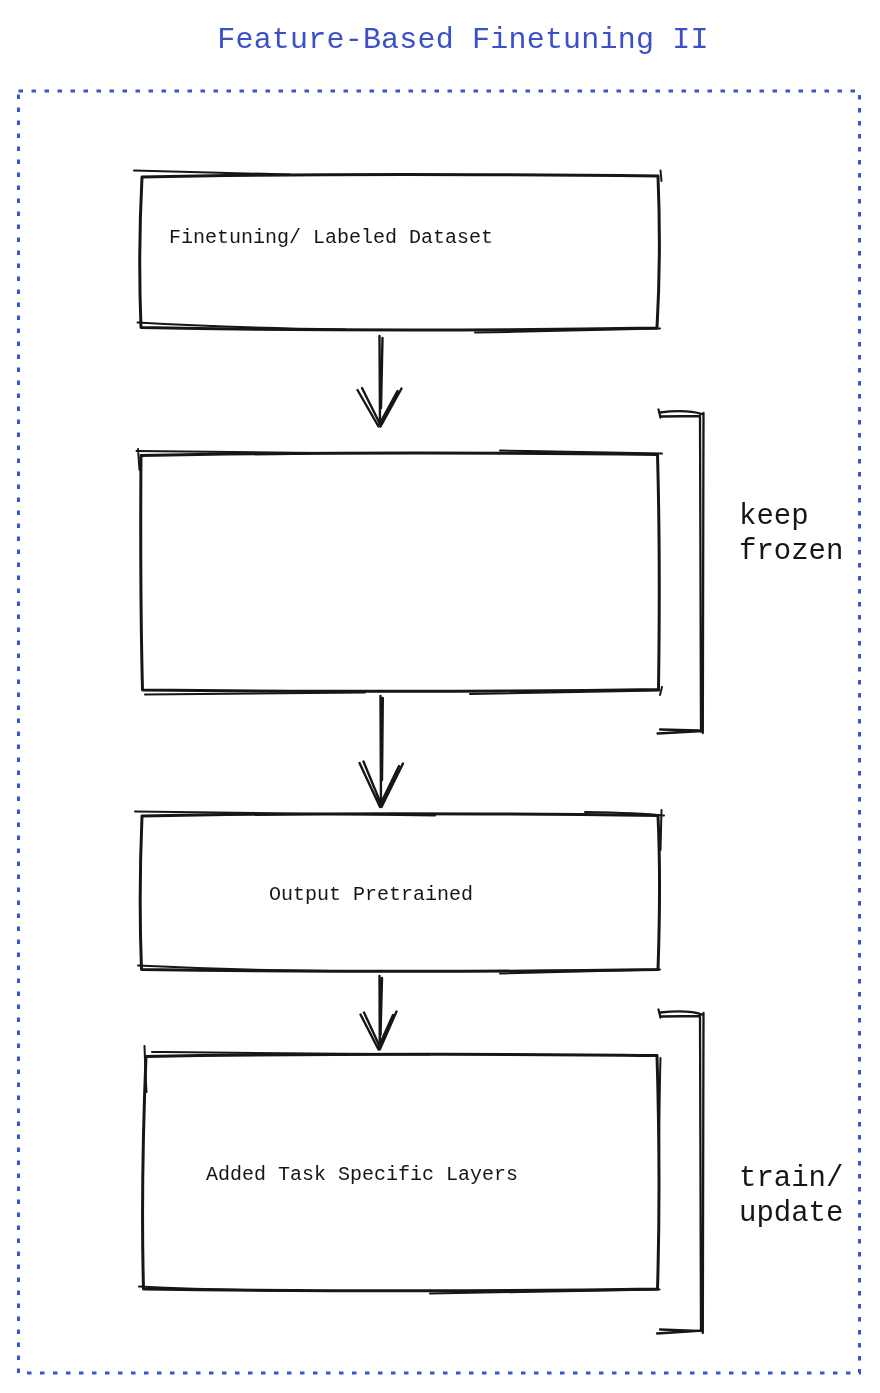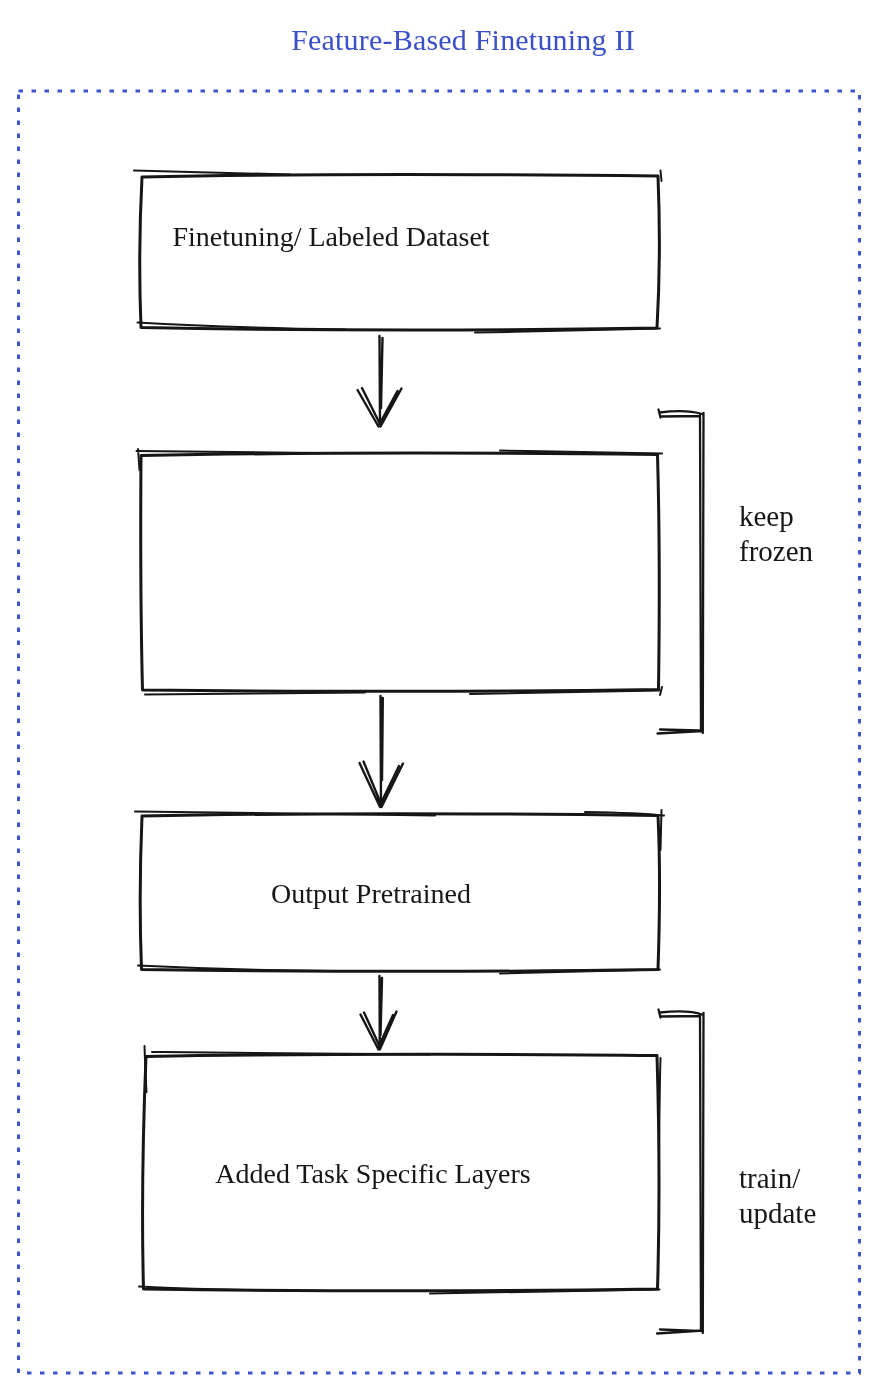--- a/index.html
+++ b/index.html
@@ -6,48 +6,48 @@
     margin: 0;
     padding: 0;
     background: #ffffff;
   }
   .canvas {
     position: relative;
     width: 880px;
     height: 1393px;
     background: #ffffff;
     overflow: hidden;
-    font-family: Liberation Serif, serif;
+    font-family: Liberation Mono, monospace;
   }
   .title {
     position: absolute;
     left: 463px;
     top: 40px;
     transform: translate(-50%, -50%);
     font-size: 30px;
     letter-spacing: 0.2px;
     color: var(--title_blue, #3a4fc8);
     white-space: nowrap;
   }
   .shapes {
     position: absolute;
     left: 0;
     top: 0;
   }
   .box-label {
     position: absolute;
     transform: translate(-50%, -50%);
-    font-size: 28px;
+    font-size: 20px;
     color: var(--ink, #161616);
     white-space: nowrap;
   }
   .label-dataset    { left: 331px; top: 237px; }
   .label-pretrained { left: 357px; top: 576px; }
   .label-embeddings { left: 371px; top: 894px; }
-  .label-tasklayers { left: 373px; top: 1174px; }
+  .label-tasklayers { left: 362px; top: 1174px; }
   .ann-label {
     position: absolute;
     width: 132px;
     font-size: 29px;
     line-height: 35px;
     color: var(--ink, #161616);
   }
   .ann-keep-frozen  { left: 739px; top: 499px; }
   .ann-train-update { left: 739px; top: 1161px; }
   .sketch { stroke: #161616; fill: none; stroke-linecap: round; stroke-linejoin: round; }

